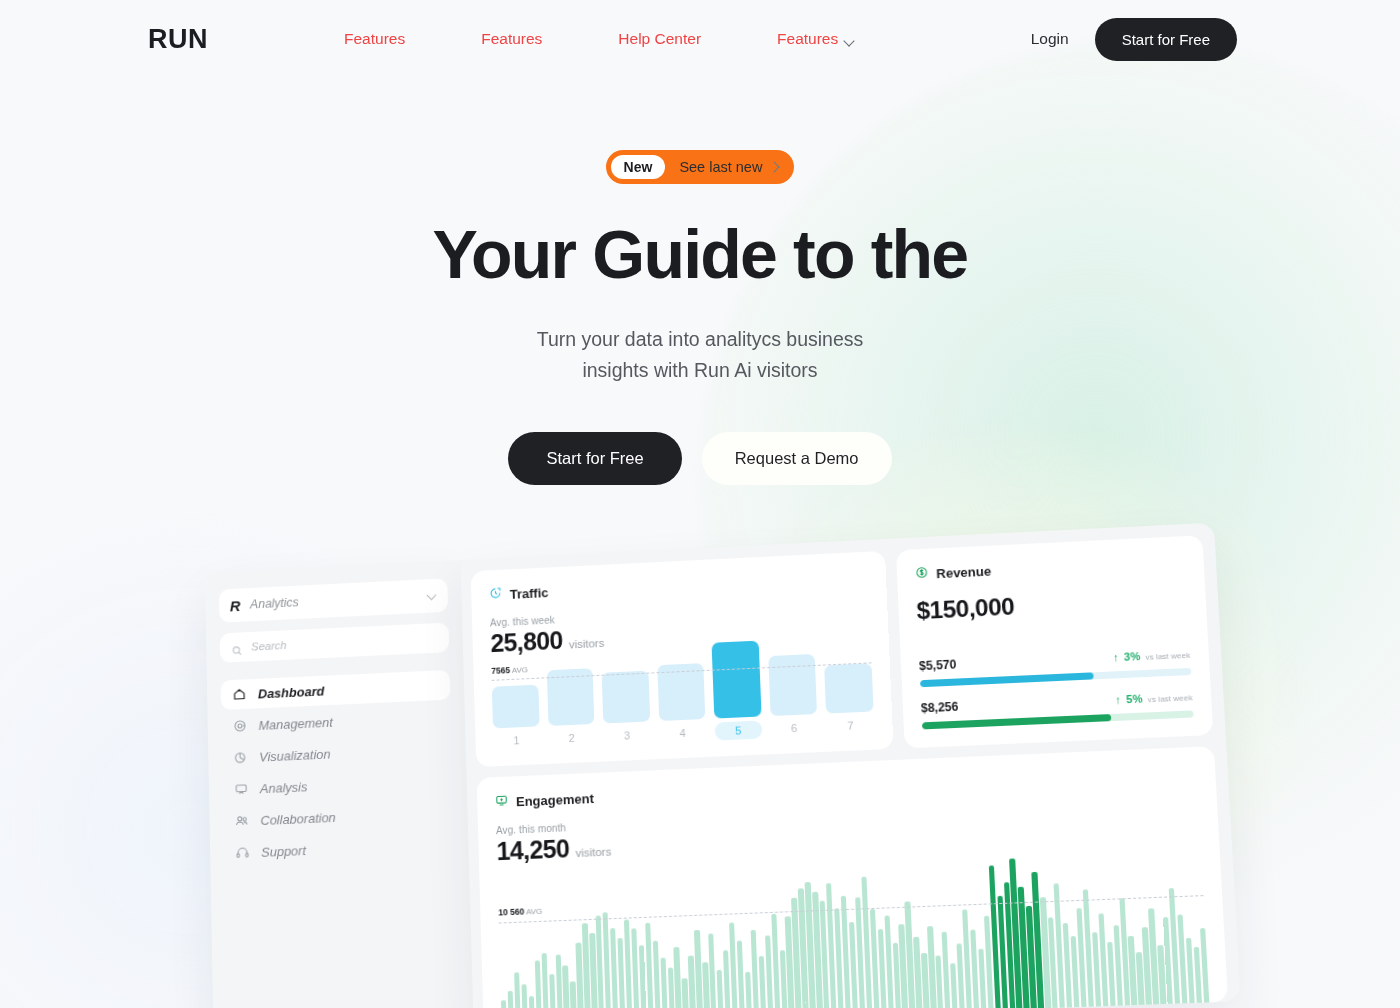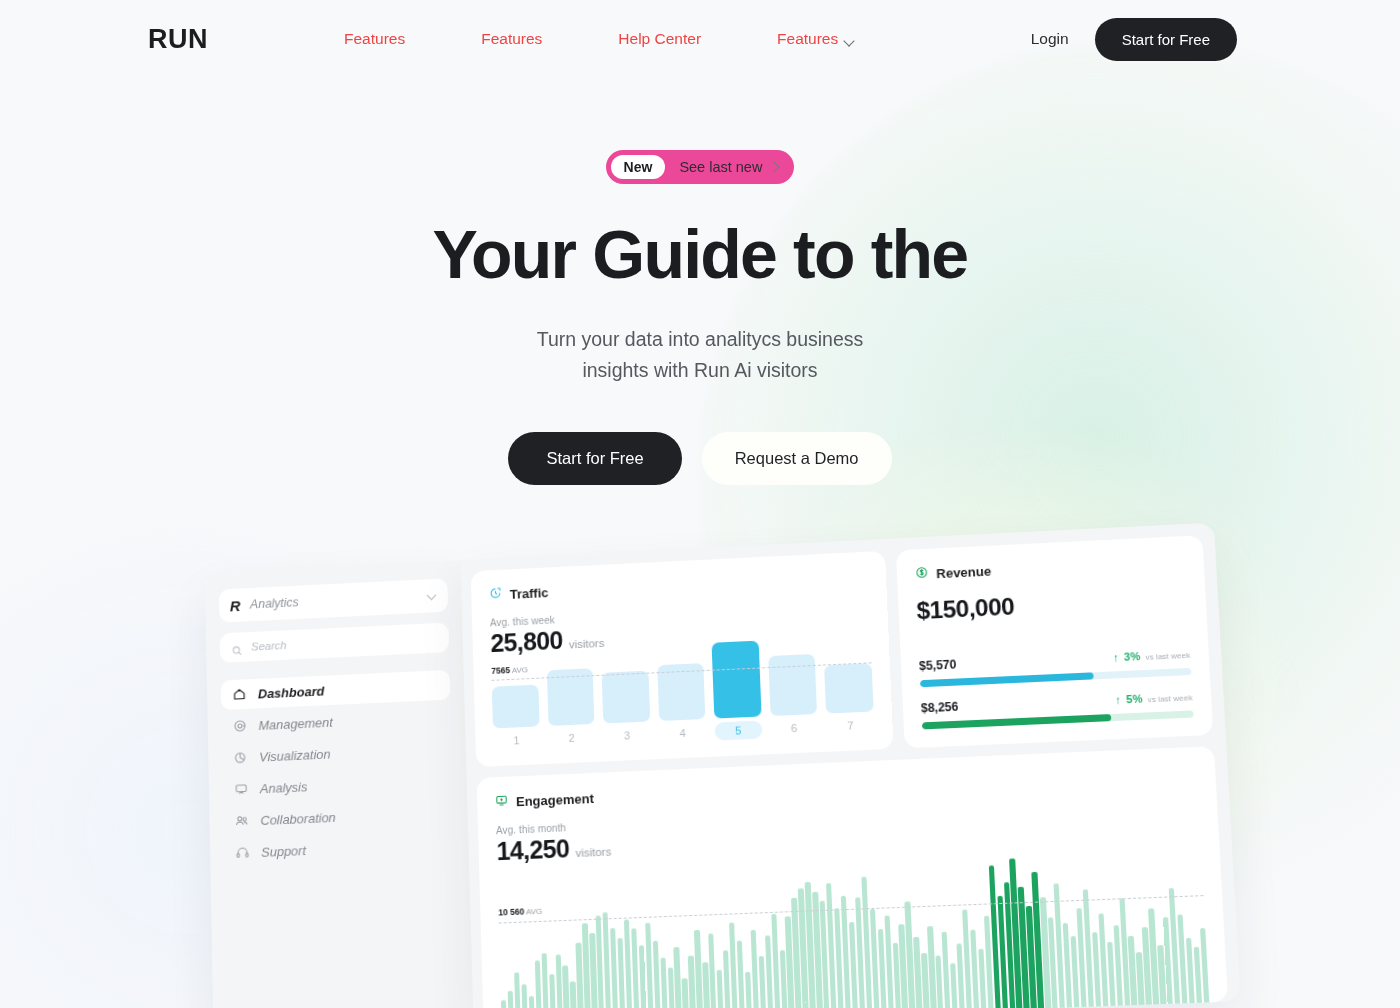--- a/index.html
+++ b/index.html
@@ -126,21 +126,21 @@
   .hero {
     position: relative;
     z-index: 10;
     text-align: center;
     padding-top: 72px;
   }
   .pill-new {
     display: inline-flex;
     align-items: center;
     gap: 0;
-    background: #ec4899;
+    background: #f97316;
     border-radius: 999px;
     padding: 5px 16px 5px 5px;
     font-size: 14.5px;
   }
   .pill-badge {
     background: #fff;
     border-radius: 999px;
     padding: 4px 13px;
     font-weight: 700;
     color: #1c1d20;

